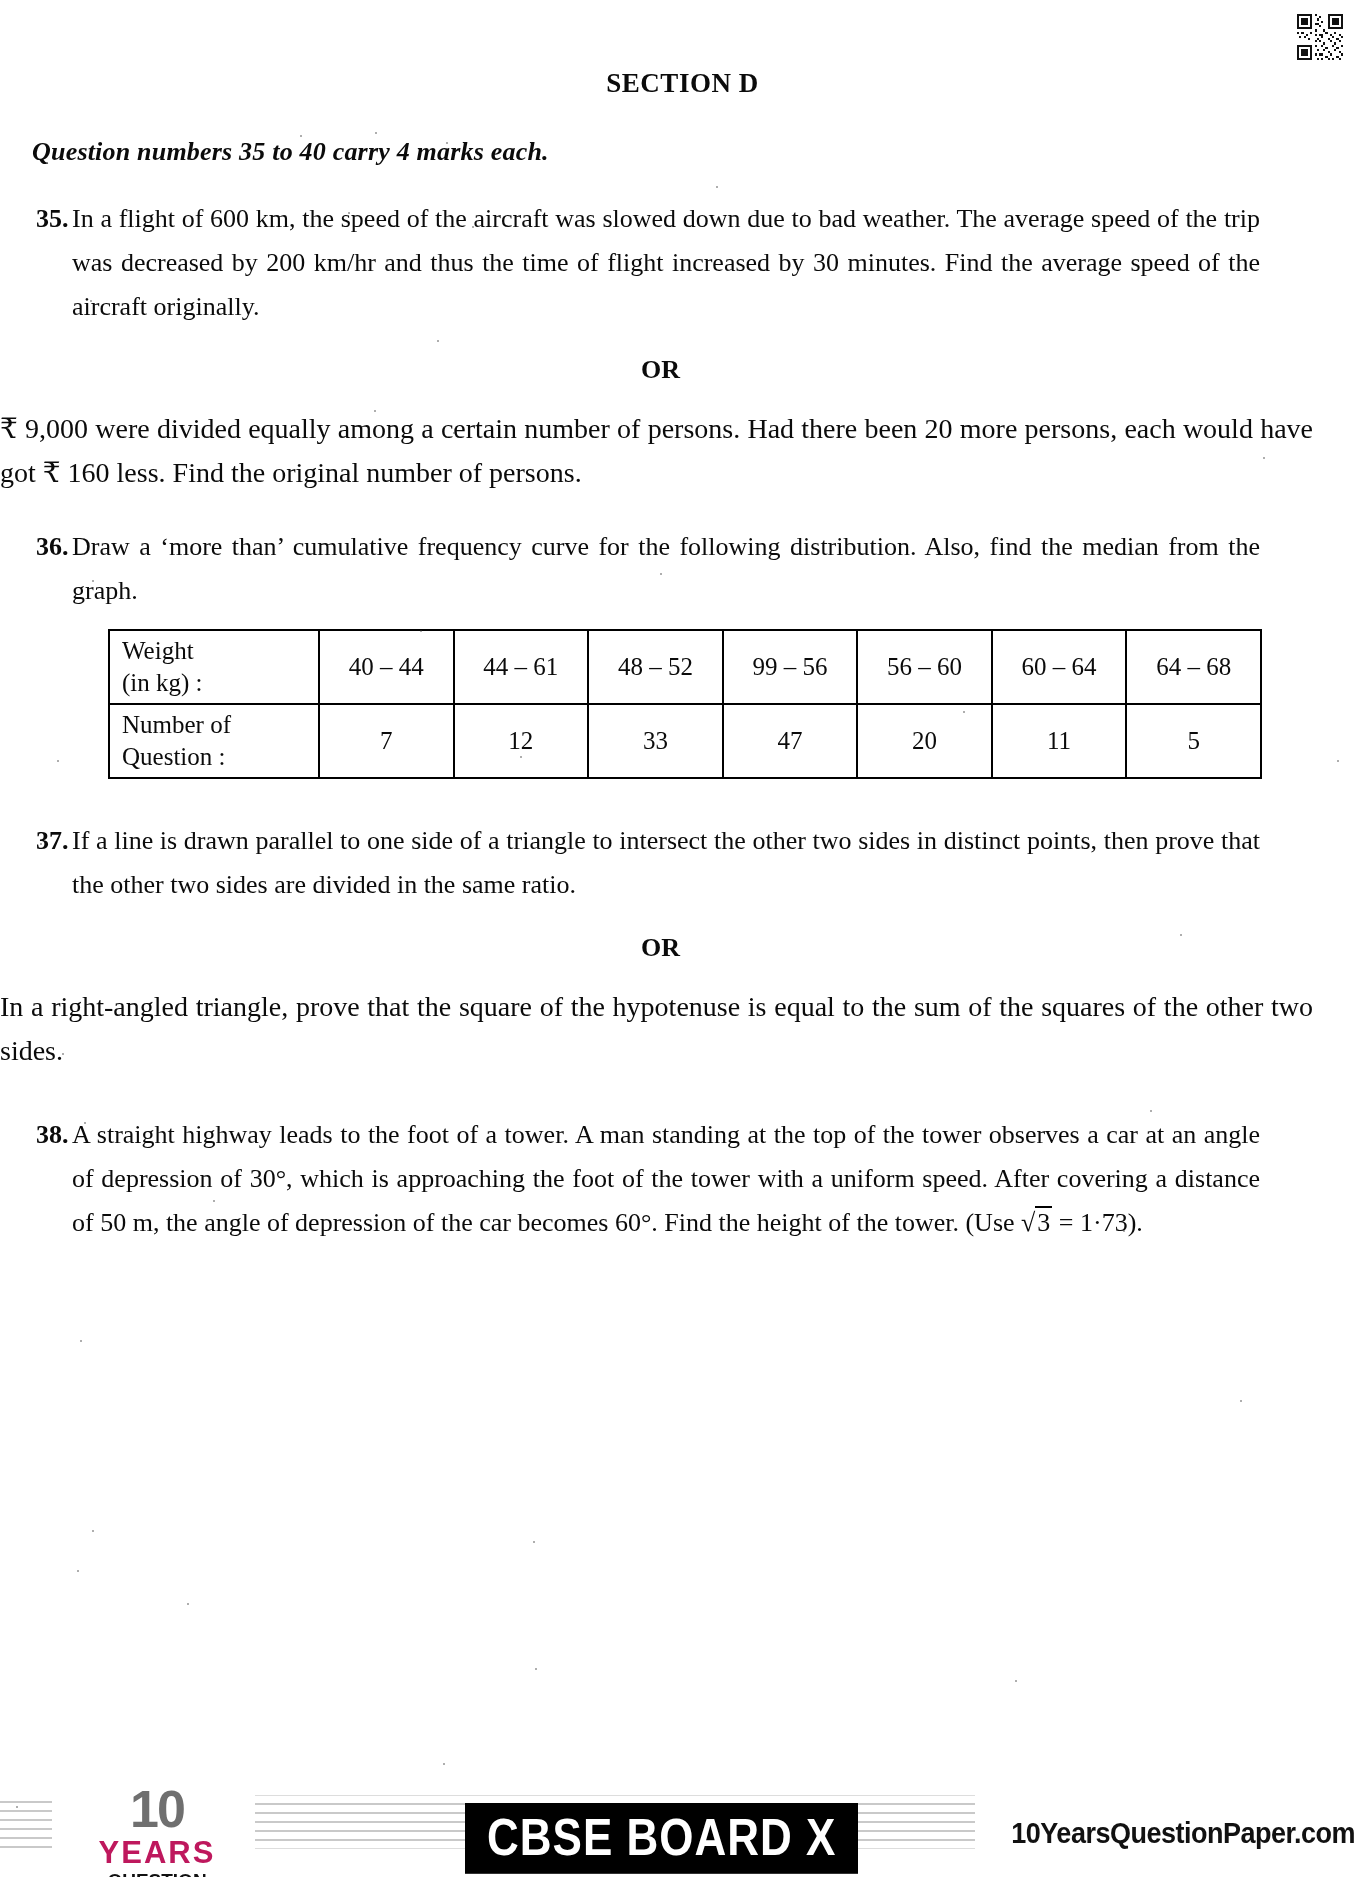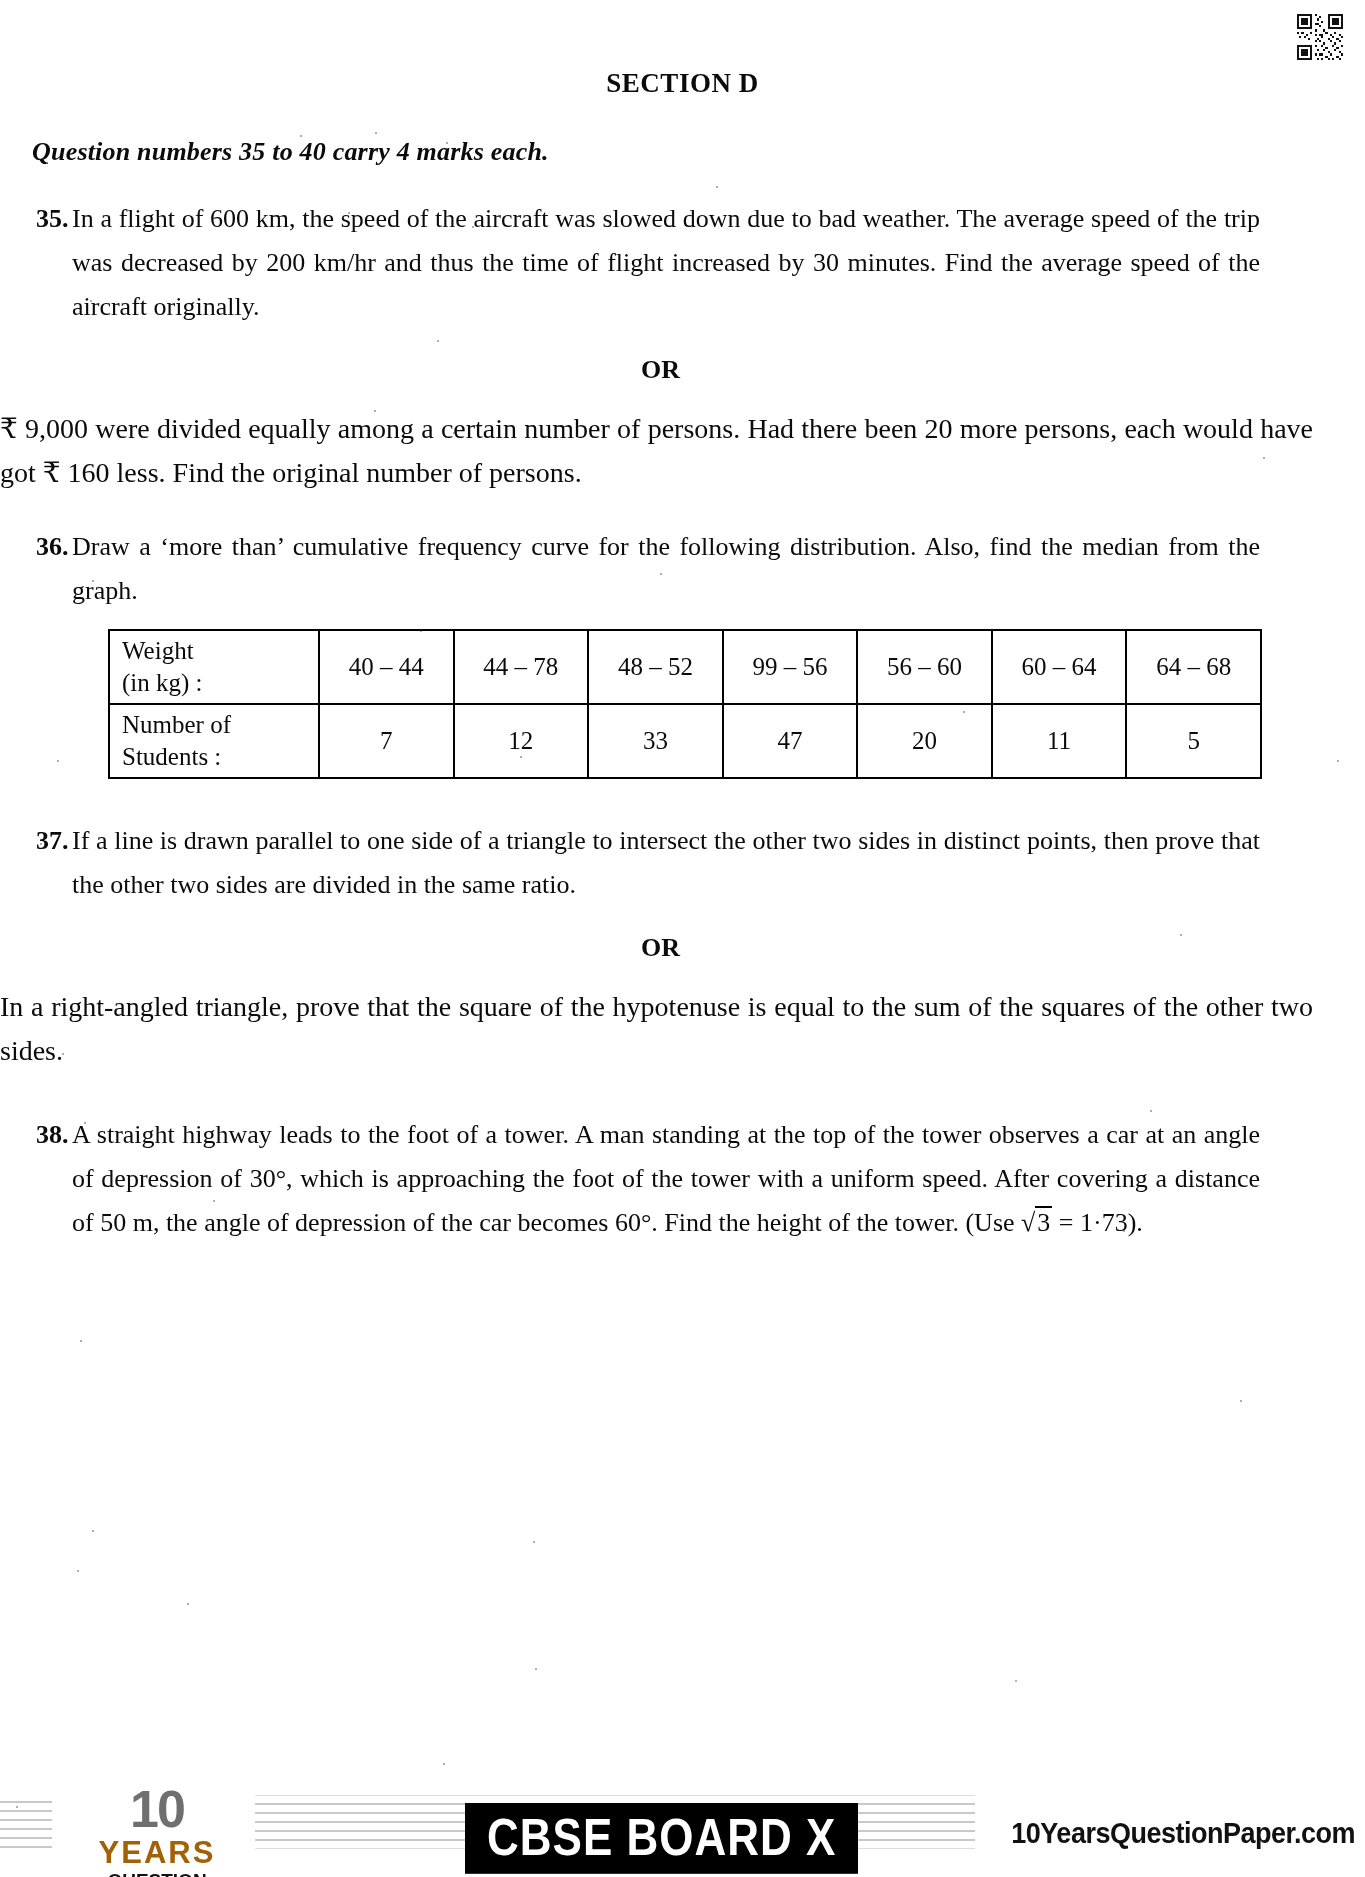--- a/index.html
+++ b/index.html
@@ -168,21 +168,21 @@
     font-weight: bold;
     font-size: 52px;
     color: #6f6f6f;
     letter-spacing: -2px;
     display: block;
   }
   .logo10 .years {
     font-family: "Liberation Sans", sans-serif;
     font-weight: bold;
     font-size: 31px;
-    color: #a16207;
+    color: #be185d;
     letter-spacing: 2px;
     display: block;
     margin-top: 2px;
   }
   .logo10 .dotcom {
     font-family: "Liberation Sans", sans-serif;
     font-weight: bold;
     font-size: 19px;
     color: #111;
     letter-spacing: 0px;
@@ -339,31 +339,31 @@
 
   <div class="tbl-wrap">
     <table class="freq">
       <tbody>
           <tr>
         <td class="rowhead">
           <span class="rowhead-l1">Weight</span>
           <span class="rowhead-l2">(in kg) :</span>
         </td>
         <td>40 – 44</td>
-        <td>44 – 78</td>
+        <td>44 – 61</td>
         <td>48 – 52</td>
         <td>99 – 56</td>
         <td>56 – 60</td>
         <td>60 – 64</td>
         <td>64 – 68</td>
       </tr>
       <tr>
         <td class="rowhead">
           <span class="rowhead-l1">Number of</span>
-          <span class="rowhead-l2">Students :</span>
+          <span class="rowhead-l2">Question :</span>
         </td>
         <td>7</td>
         <td>12</td>
         <td>33</td>
         <td>47</td>
         <td>20</td>
         <td>11</td>
         <td>5</td>
       </tr>
     </tbody>

